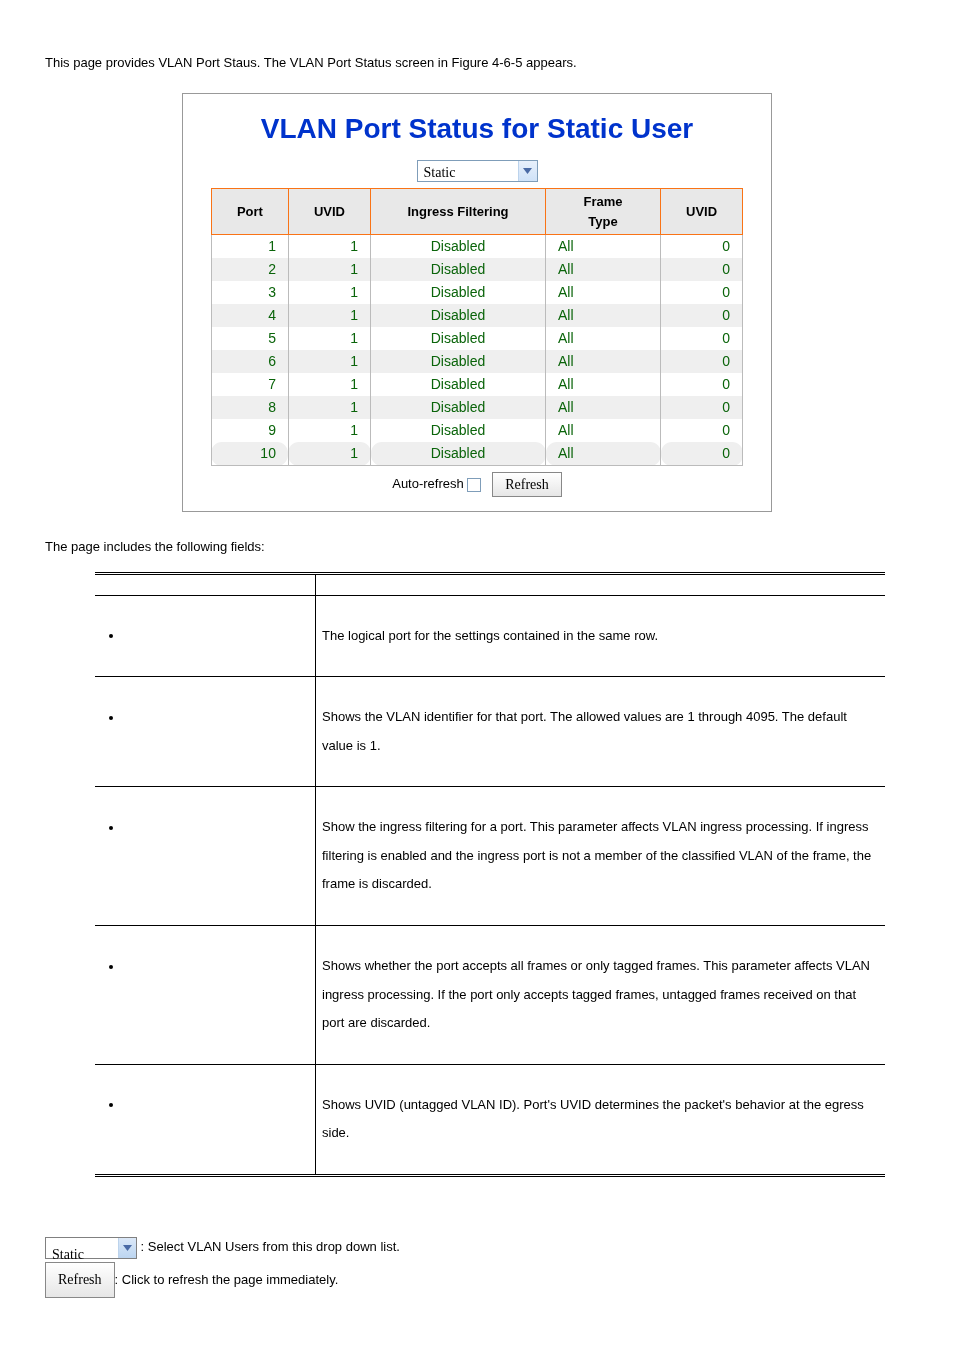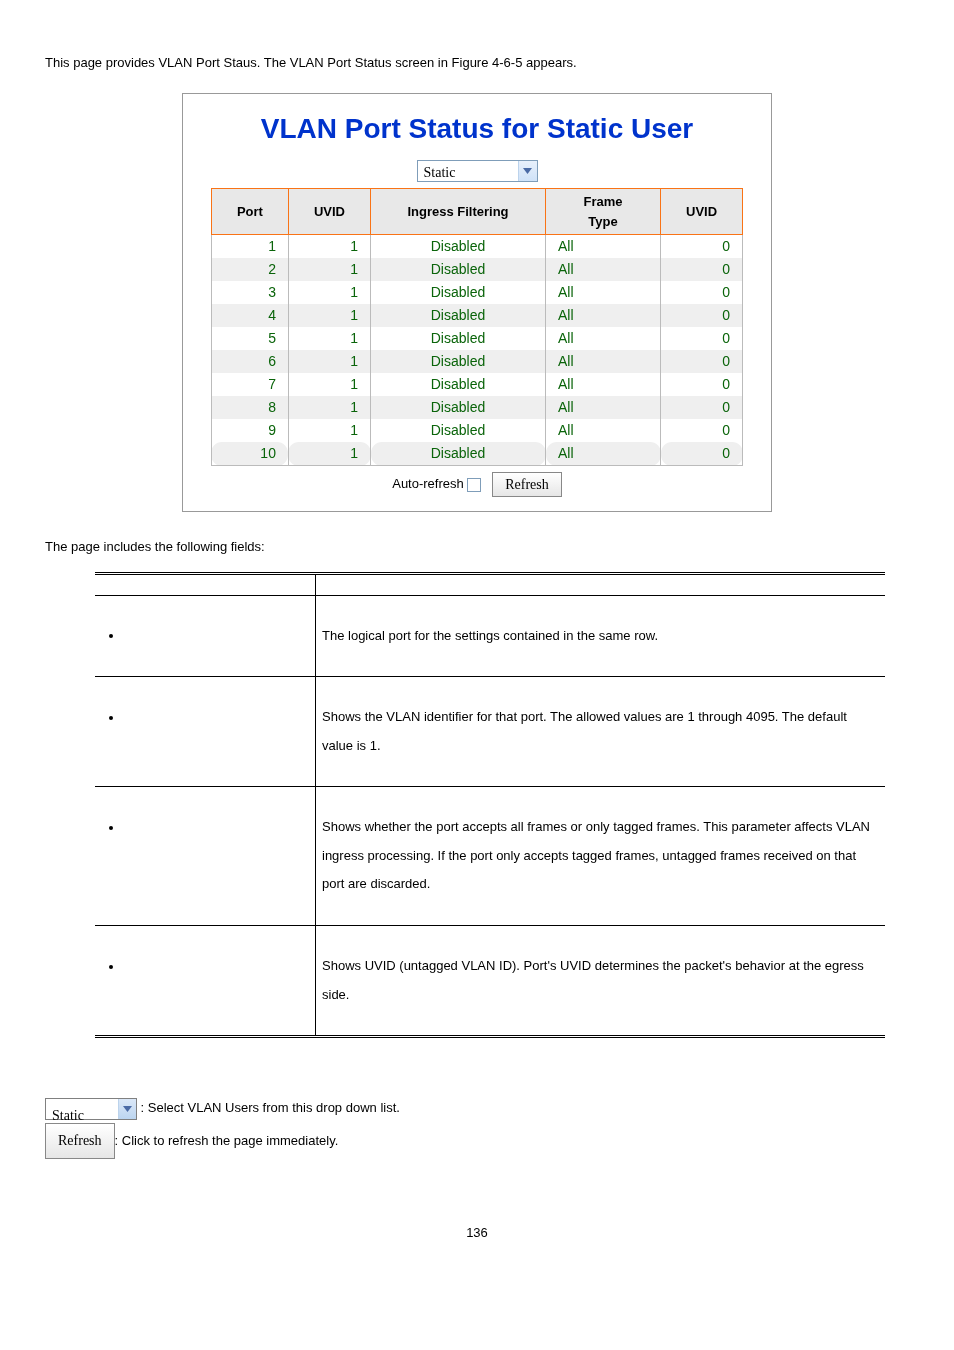--- a/index.html
+++ b/index.html
@@ -271,20 +271,24 @@
   <tr>
         <td class="obj"><span class="bullet"></span></td>
         <td>The logical port for the settings contained in the same row.</td>
       </tr>
   <tr>
         <td class="obj"><span class="bullet"></span></td>
         <td>Shows the VLAN identifier for that port. The allowed values are 1 through 4095. The default value is 1.</td>
       </tr>
   <tr>
         <td class="obj"><span class="bullet"></span></td>
+        <td>Show the ingress filtering for a port. This parameter affects VLAN ingress processing. If ingress filtering is enabled and the ingress port is not a member of the classified VLAN of the frame, the frame is discarded.</td>
+      </tr>
+  <tr>
+        <td class="obj"><span class="bullet"></span></td>
         <td>Shows whether the port accepts all frames or only tagged frames. This parameter affects VLAN ingress processing. If the port only accepts tagged frames, untagged frames received on that port are discarded.</td>
       </tr>
   <tr>
         <td class="obj"><span class="bullet"></span></td>
         <td>Shows UVID (untagged VLAN ID). Port's UVID determines the packet's behavior at the egress side.</td>
       </tr>
 </tbody>
   </table>
 
 <div class="footer-block">

